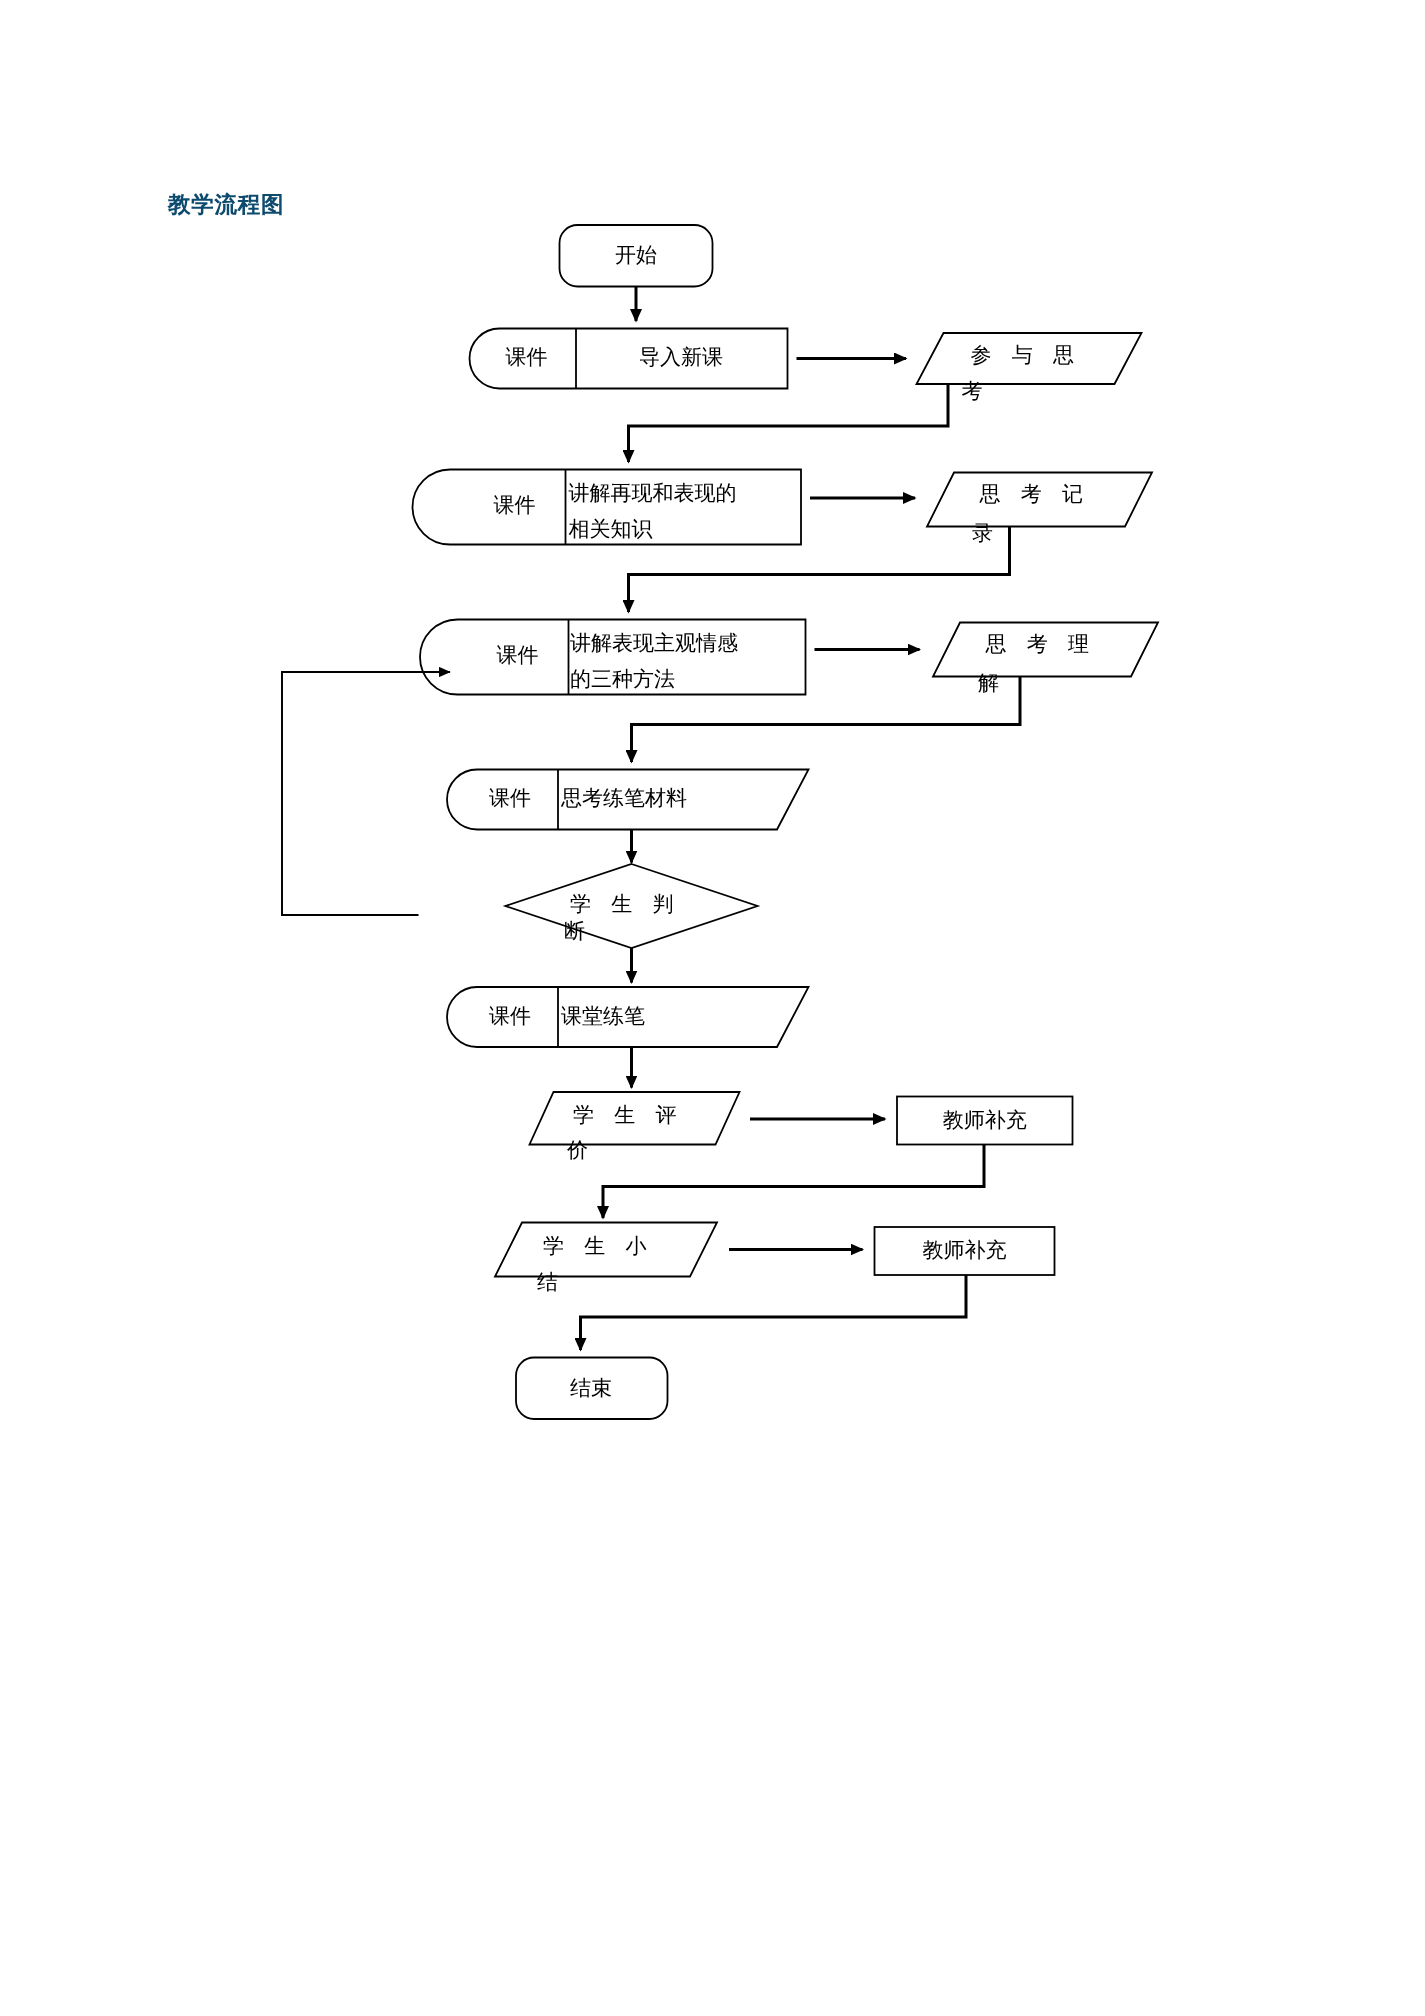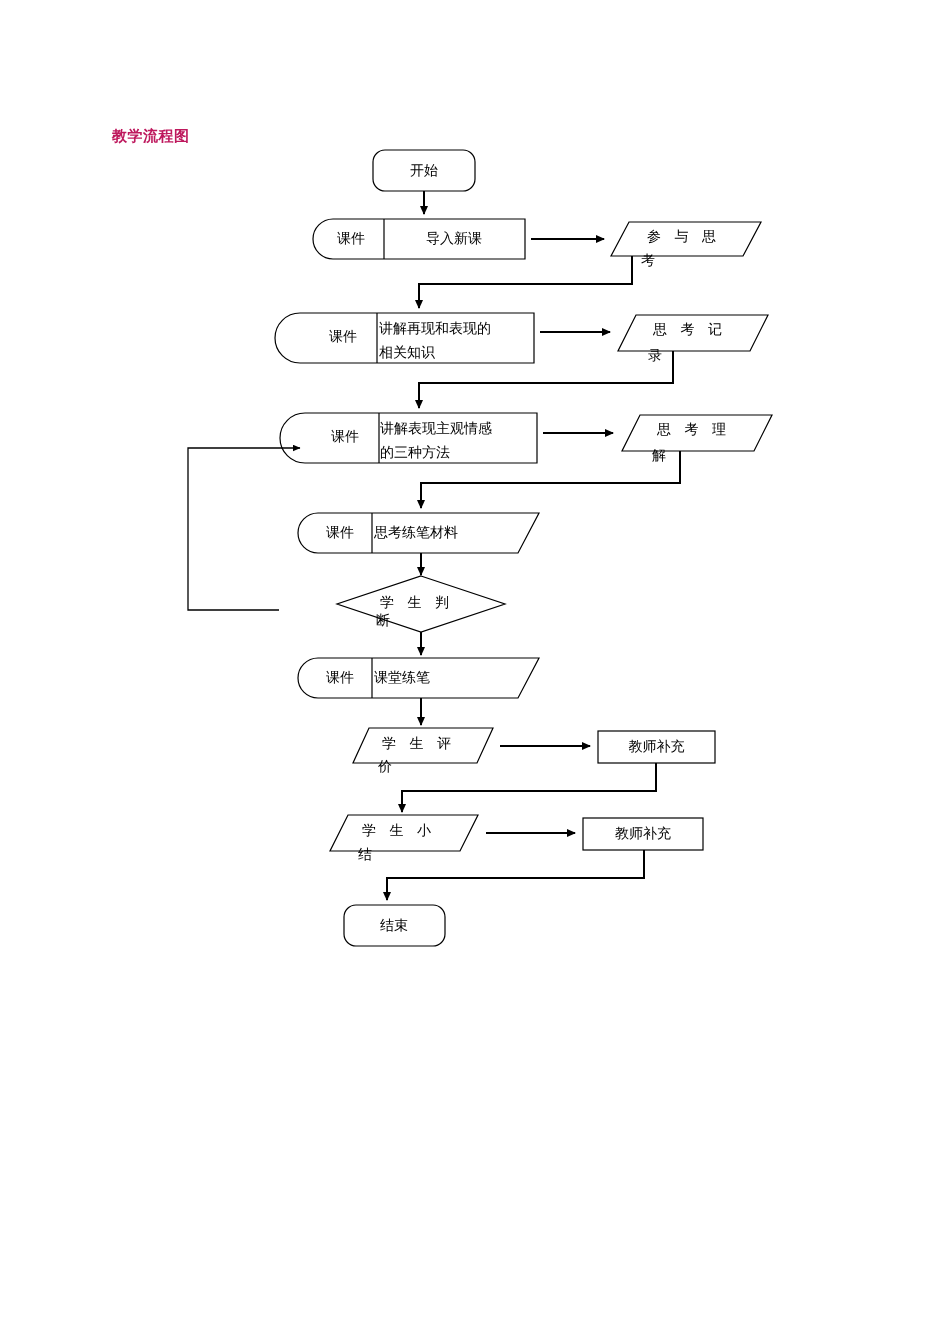--- a/index.html
+++ b/index.html
@@ -20,21 +20,21 @@
     height: 1344px;
     background: #fff;
   }
   #doc-title {
     position: absolute;
     left: 112px;
     top: 127px;
     font-family: "Liberation Sans", "DejaVu Sans", sans-serif;
     font-weight: bold;
     font-size: 15px;
-    color: #be185d;
+    color: #0c4a6e;
     letter-spacing: 0.5px;
     white-space: nowrap;
   }
   #flow-svg {
     position: absolute;
     left: 0;
     top: 0;
     width: 950px;
     height: 1344px;
   }

